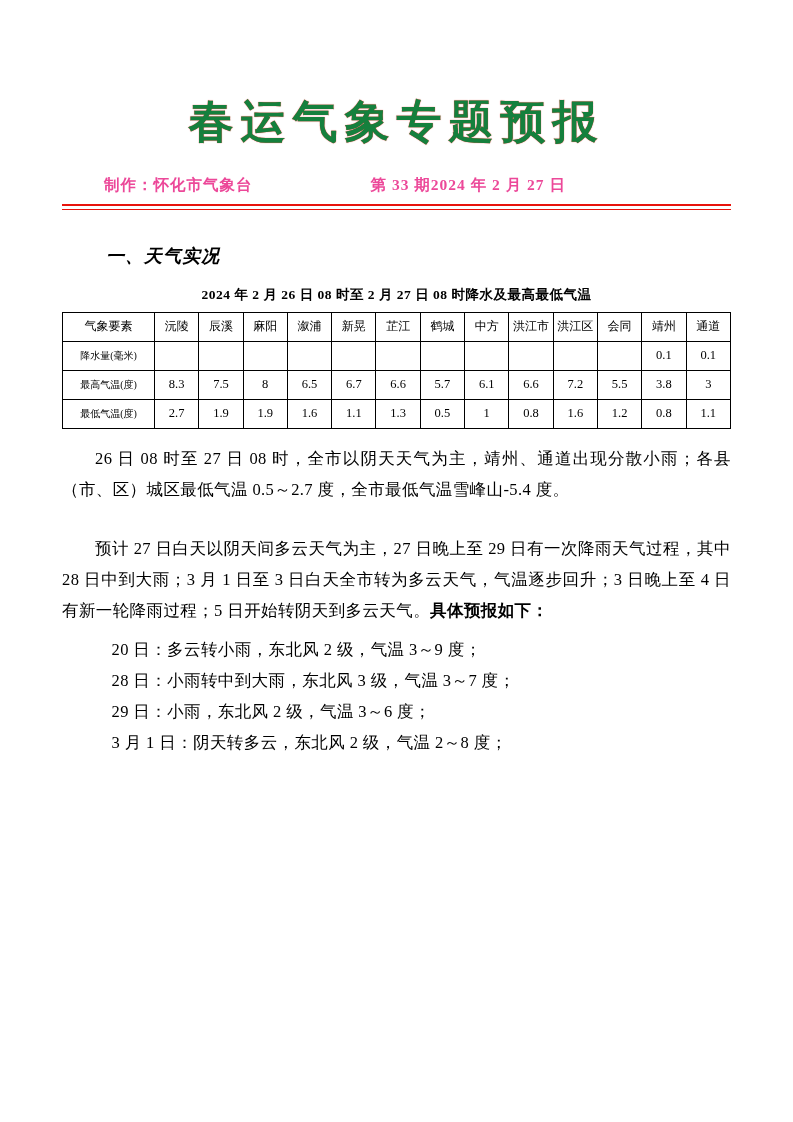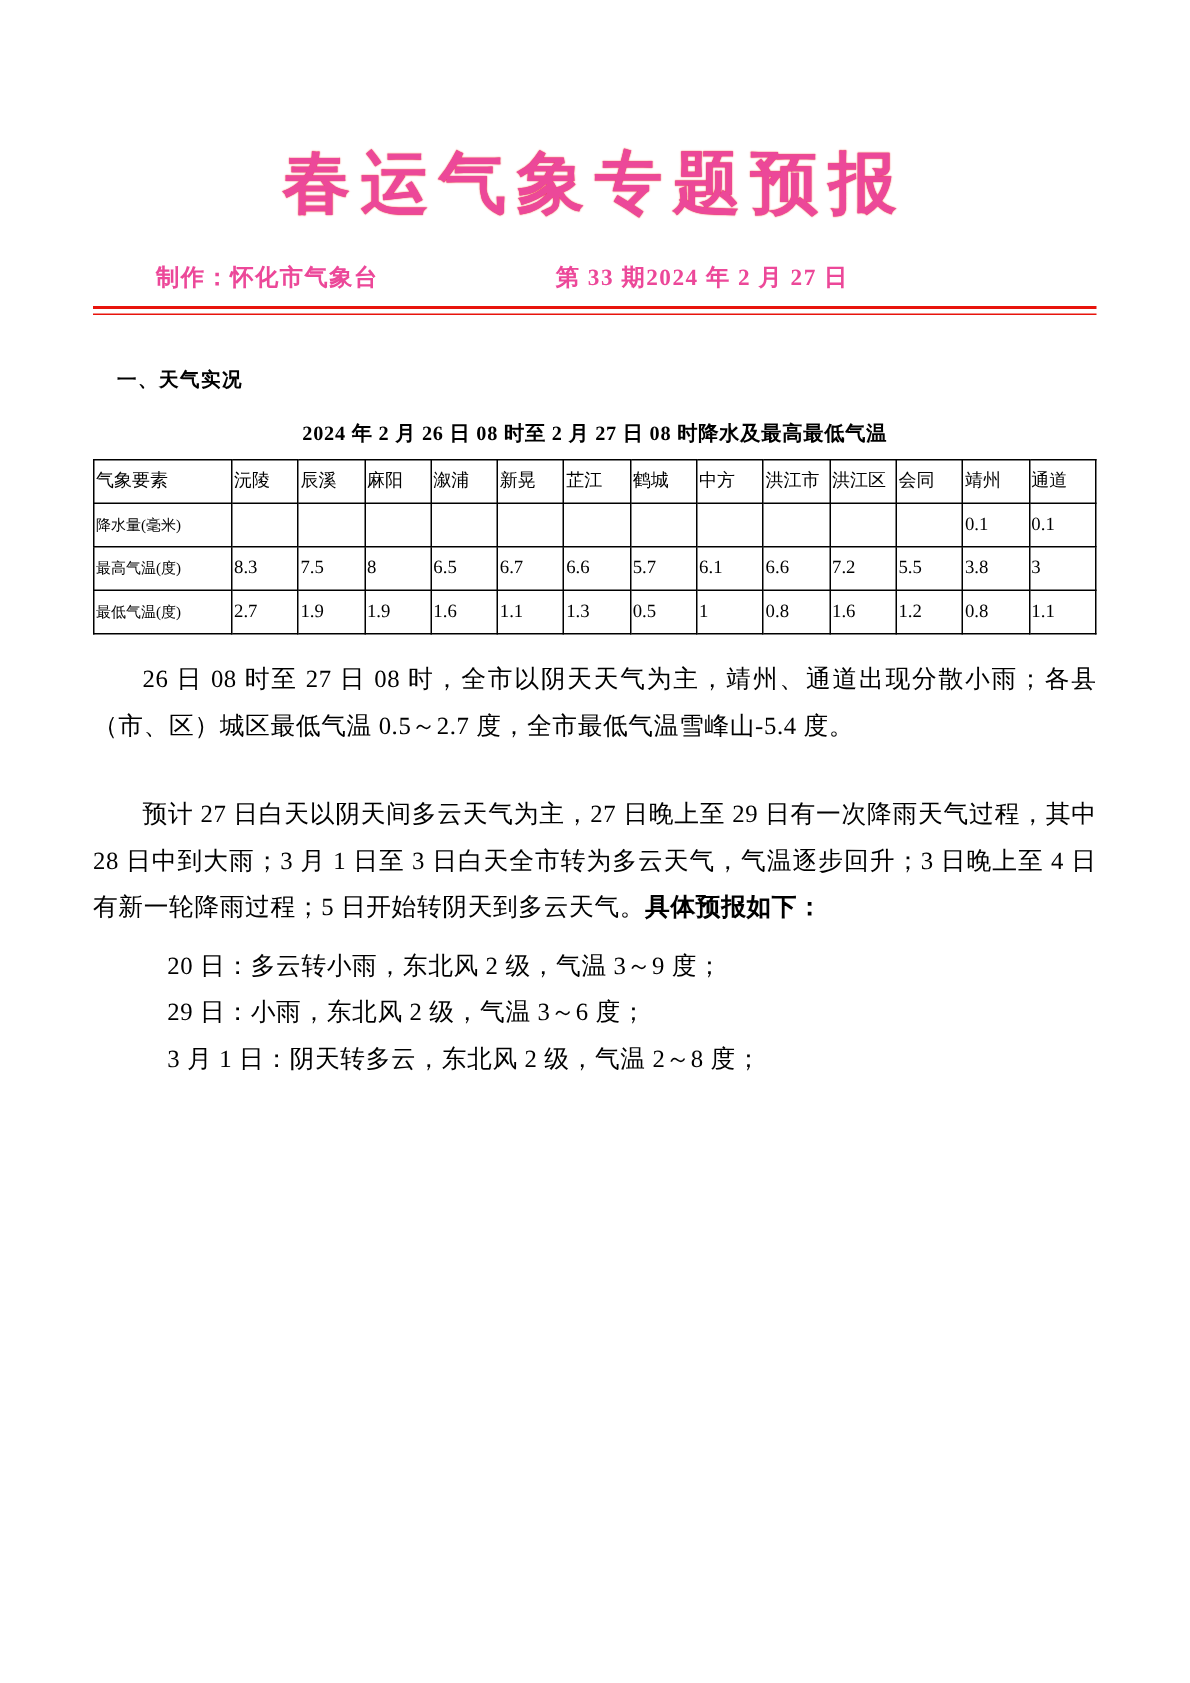--- a/index.html
+++ b/index.html
@@ -19,21 +19,21 @@
     width: 793px;
     height: 1122px;
     box-sizing: border-box;
     padding: 0 62px;
     position: relative;
   }
   
   .masthead-title {
     margin-top: 95px;
     text-align: center;
-    color: #ec4899;
+    color: #15803d;
     font-family: "Liberation Serif", "DejaVu Serif", serif;
     font-weight: bold;
     font-size: 45px;
     letter-spacing: 7px;
     line-height: 1.2;
     text-shadow: 0 0 1px #e8140c;
   }
   .masthead-meta {
     margin-top: 26px;
     display: flex;
@@ -53,43 +53,44 @@
   }
   .red-rule-thin {
     border-top: 1px solid #e8140c;
     margin-top: 2.5px;
   }
 
   
   .section-heading {
     font-family: "Liberation Sans", "DejaVu Sans", sans-serif;
     font-weight: bold;
-    font-size: 13px;
+    font-size: 18px;
     margin-top: 34px;
-    margin-left: 16px;
+    margin-left: 44px;
     letter-spacing: 1px;
+    font-style: italic;
   }
   .table-caption {
     text-align: center;
     font-weight: bold;
     font-size: 13.5px;
     margin-top: 18px;
     letter-spacing: 0.5px;
   }
 
   
   table.wx {
     border-collapse: collapse;
     margin-top: 8px;
     width: 100%;
     table-layout: fixed;
   }
   table.wx td {
     border: 1px solid #000000;
-    text-align: left;
+    text-align: center;
     height: 28px;
     font-size: 12.5px;
     padding: 0 1px;
     overflow: hidden;
     white-space: nowrap;
   }
   table.wx td.rowhead {
     font-size: 10px;
     font-weight: normal;
   }
@@ -225,17 +226,18 @@
 
   <p class="body">26 日 08 时至 27 日 08 时，全市以阴天天气为主，靖州、通道出现分散小雨；各县（市、区）城区最低气温 0.5～2.7 度，全市最低气温雪峰山-5.4 度。</p>
 
   <div class="spacer-lg"></div>
 
 
   <p class="body tight"><span>预计 27 日白天以阴天间多云天气为主，27 日晚上至 29 日有一次降雨天气过程，其中 28 日中到大雨；3 月 1 日至 3 日白天全市转为多云天气，气温逐步回升；3 日晚上至 4 日有新一轮降雨过程；5 日开始转阴天到多云天气。</span><span class="bold-run">具体预报如下：</span></p>
 
   <div class="list-wrap" id="daily-list">
       <p class="list-line">20 日：多云转小雨，东北风 2 级，气温 3～9 度；</p>
+      <p class="list-line">28 日：小雨转中到大雨，东北风 3 级，气温 3～7 度；</p>
       <p class="list-line">29 日：小雨，东北风 2 级，气温 3～6 度；</p>
       <p class="list-line">3 月 1 日：阴天转多云，东北风 2 级，气温 2～8 度；</p>
     </div>
 
 </div>
 
 </body></html>

